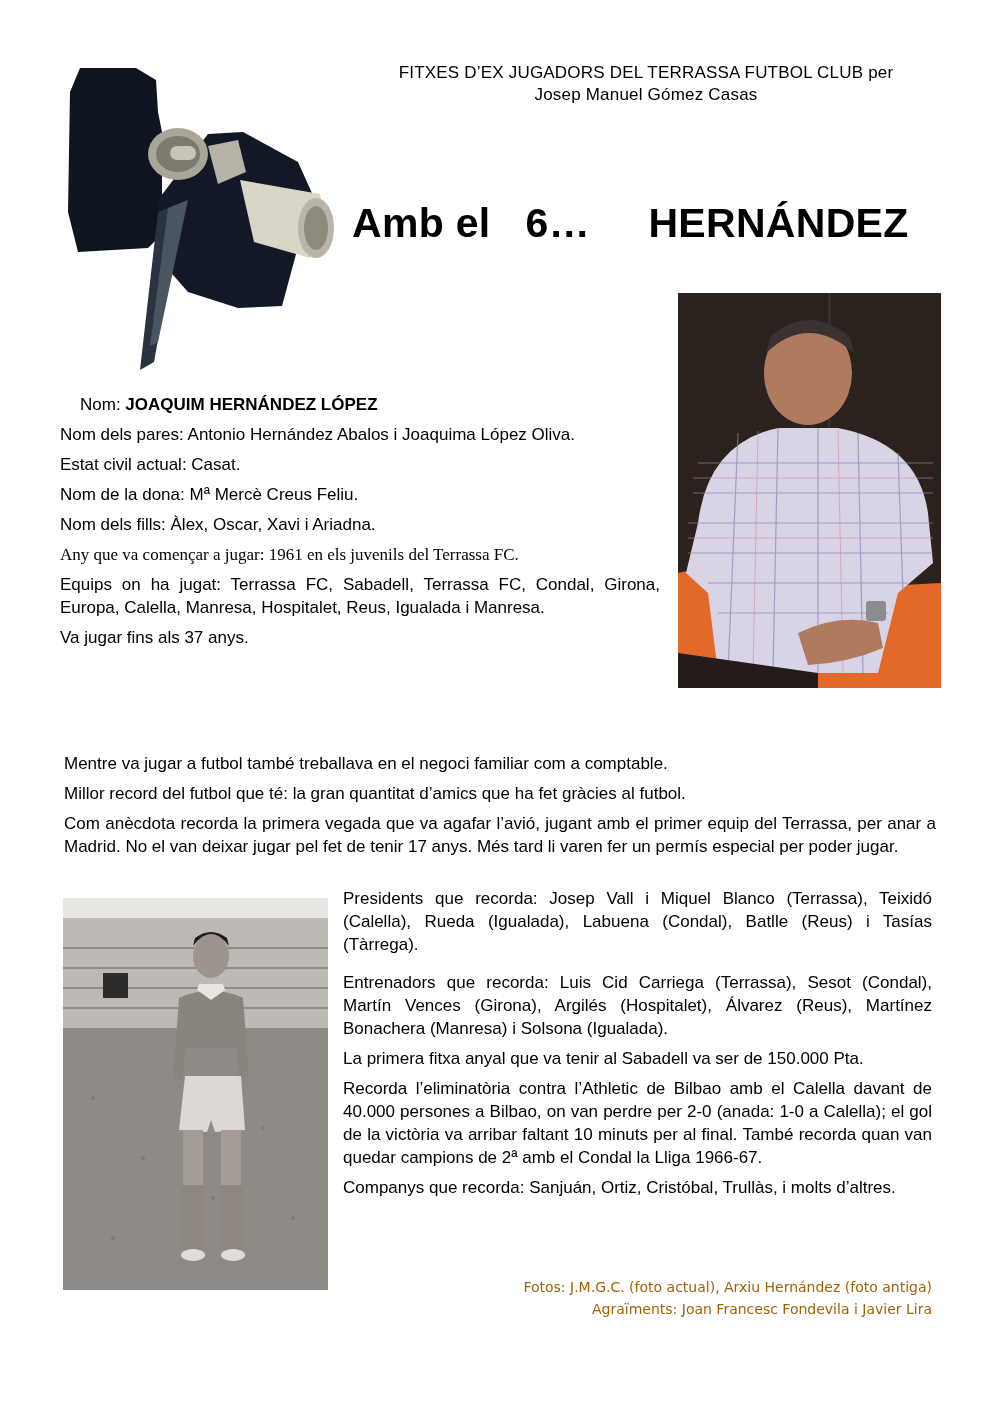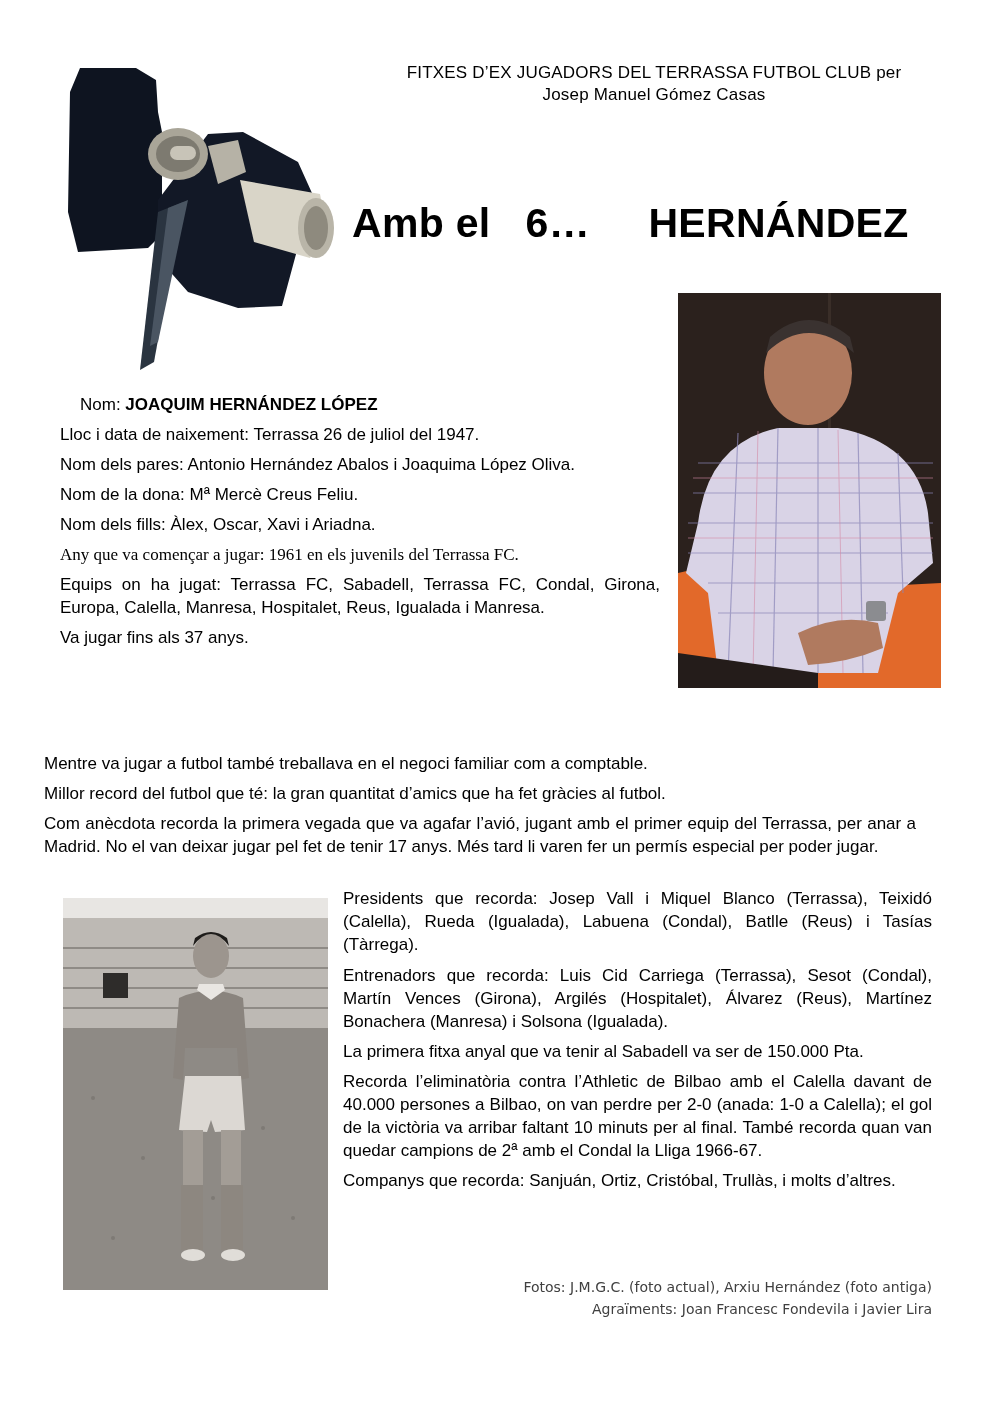--- a/index.html
+++ b/index.html
@@ -1,43 +1,43 @@
 <!DOCTYPE html>
 <html><head>
 <meta charset="utf-8">
 <style>
   html, body { margin: 0; padding: 0; background: #ffffff; }
   body { width: 992px; height: 1403px; position: relative; overflow: hidden;
          font-family: "Liberation Sans", sans-serif; color: #000; }
   .abs { position: absolute; }
 
   
-  .series-title { left: 344px; top: 62px; width: 620px; text-align: center;
+  .series-title { left: 336px; top: 62px; width: 620px; text-align: center;
                   font-size: 17px; line-height: 22px; letter-spacing: 0.2px; }
   .main-title { left: 352px; top: 200px; font-size: 41px; font-weight: bold;
                 white-space: pre; letter-spacing: 0.3px; }
 
   
   .speaker { left: 58px; top: 62px; width: 280px; height: 312px; }
 
   
   .photo-current { left: 678px; top: 293px; width: 263px; height: 395px;
                    background: #2e2420; overflow: hidden; }
   .photo-old { left: 63px; top: 898px; width: 265px; height: 392px;
                background: #cfcbc6; overflow: hidden; }
 
   
   .para { font-size: 17px; line-height: 23px; text-align: justify; margin: 0; }
   .para b { font-weight: bold; }
   .col-left { left: 60px; width: 600px; }
-  .col-full { left: 44px; width: 872px; }
+  .col-full { left: 64px; width: 872px; }
   .col-right { left: 343px; width: 589px; }
 
   .credits { right: 60px; text-align: right; font-family: "DejaVu Sans", sans-serif;
-             font-size: 14px; color: #404040; line-height: 22px; }
+             font-size: 14px; color: #a16207; line-height: 22px; }
 </style>
 </head>
 <body>
 
 <div class="abs series-title">
   <div>FITXES D’EX JUGADORS DEL TERRASSA FUTBOL CLUB per</div>
   <div>Josep Manuel Gómez Casas</div>
 </div>
 
 <div class="abs main-title"><span>Amb el   6…</span>     <span>HERNÁNDEZ</span></div>
@@ -84,22 +84,22 @@
         <line x1="160" y1="137" x2="165" y2="380"></line>
     </g>
     <path d="M120,340 Q160,320 200,330 L205,355 Q170,370 130,372 Z" fill="#b07a5f"></path>
     <rect x="188" y="308" width="20" height="20" rx="3" fill="#8b8c90"></rect>
     <path d="M0,360 L140,380 L140,395 L0,395 Z" fill="#241c1a"></path>
   </svg>
 </div>
 
 <div class="abs col-left" style="top:393px;">
   <p class="para" style="margin-bottom:7px;margin-left:20px;"><span>Nom: </span><b>JOAQUIM HERNÁNDEZ LÓPEZ</b></p>
-  <p class="para" style="margin-bottom:7px;">Lloc i data de naixement: Terrassa 26 de juliol del 1947.</p>
   <p class="para" style="margin-bottom:7px;">Nom dels pares: Antonio Hernández Abalos i Joaquima López Oliva.</p>
+  <p class="para" style="margin-bottom:7px;">Estat civil actual: Casat.</p>
   <p class="para" style="margin-bottom:7px;">Nom de la dona: Mª Mercè Creus Feliu.</p>
   <p class="para" style="margin-bottom:7px;">Nom dels fills: Àlex, Oscar, Xavi i Ariadna.</p>
   <p class="para" style="margin-bottom:7px;font-family:Liberation Serif, serif;">Any que va començar a jugar: 1961 en els juvenils del Terrassa FC.</p>
   <p class="para" style="margin-bottom:7px;">Equips on ha jugat: Terrassa FC, Sabadell, Terrassa FC, Condal, Girona, Europa, Calella, Manresa, Hospitalet, Reus, Igualada i Manresa.</p>
   <p class="para">Va jugar fins als 37 anys.</p>
 </div>
 
 <div class="abs col-full" style="top:752px;">
   <p class="para" style="margin-bottom:7px;">Mentre va jugar a futbol també treballava en el negoci familiar com a comptable.</p>
   <p class="para" style="margin-bottom:7px;">Millor record del futbol que té: la gran quantitat d’amics que ha fet gràcies al futbol.</p>
@@ -134,21 +134,21 @@
     <rect x="120" y="232" width="20" height="55" fill="#a39d96"></rect>
     <rect x="158" y="232" width="20" height="55" fill="#a39d96"></rect>
     <rect x="118" y="287" width="22" height="65" fill="#8d8780"></rect>
     <rect x="158" y="287" width="22" height="65" fill="#8d8780"></rect>
     <ellipse cx="130" cy="357" rx="12" ry="6" fill="#e0ddd8"></ellipse>
     <ellipse cx="170" cy="357" rx="12" ry="6" fill="#e0ddd8"></ellipse>
   </svg>
 </div>
 
 <div class="abs col-right" style="top:887px;">
-  <p class="para" style="margin-bottom:8px;">Presidents que recorda: Josep Vall i Miquel Blanco (Terrassa), Teixidó (Calella), Rueda (Igualada), Labuena (Condal), Batlle (Reus) i Tasías (Tàrrega).</p>
+  <p class="para" style="margin-bottom:15px;">Presidents que recorda: Josep Vall i Miquel Blanco (Terrassa), Teixidó (Calella), Rueda (Igualada), Labuena (Condal), Batlle (Reus) i Tasías (Tàrrega).</p>
   <p class="para" style="margin-bottom:7px;">Entrenadors que recorda: Luis Cid Carriega (Terrassa), Sesot (Condal), Martín Vences (Girona), Argilés (Hospitalet), Álvarez (Reus), Martínez Bonachera (Manresa) i Solsona (Igualada).</p>
   <p class="para" style="margin-bottom:7px;">La primera fitxa anyal que va tenir al Sabadell va ser de 150.000 Pta.</p>
   <p class="para" style="margin-bottom:7px;">Recorda l’eliminatòria contra l’Athletic de Bilbao amb el Calella davant de 40.000 persones a Bilbao, on van perdre per 2-0 (anada: 1-0 a Calella); el gol de la victòria va arribar faltant 10 minuts per al final. També recorda quan van quedar campions de 2ª amb el Condal la Lliga 1966-67.</p>
   <p class="para">Companys que recorda: Sanjuán, Ortiz, Cristóbal, Trullàs, i molts d’altres.</p>
 </div>
 
 <div class="abs credits" style="top:1276px;">
   <div>Fotos: J.M.G.C. (foto actual), Arxiu Hernández (foto antiga)</div>
   <div>Agraïments: Joan Francesc Fondevila i Javier Lira</div>
 </div>

